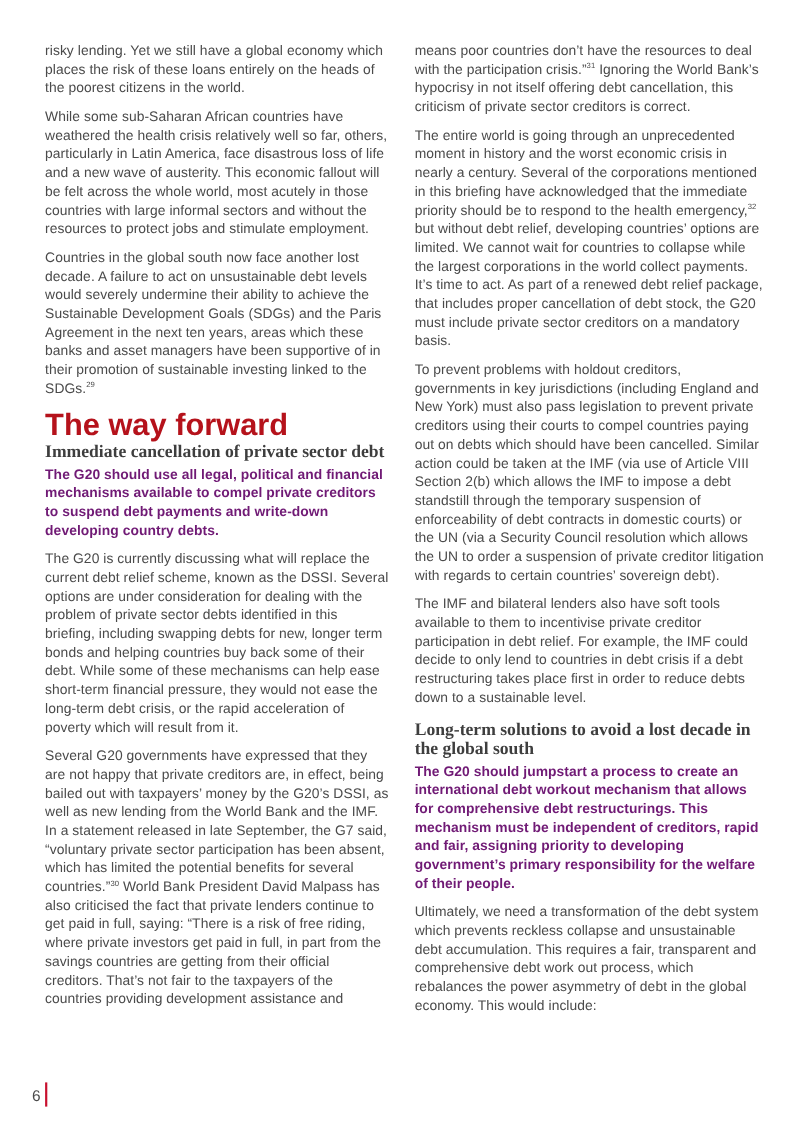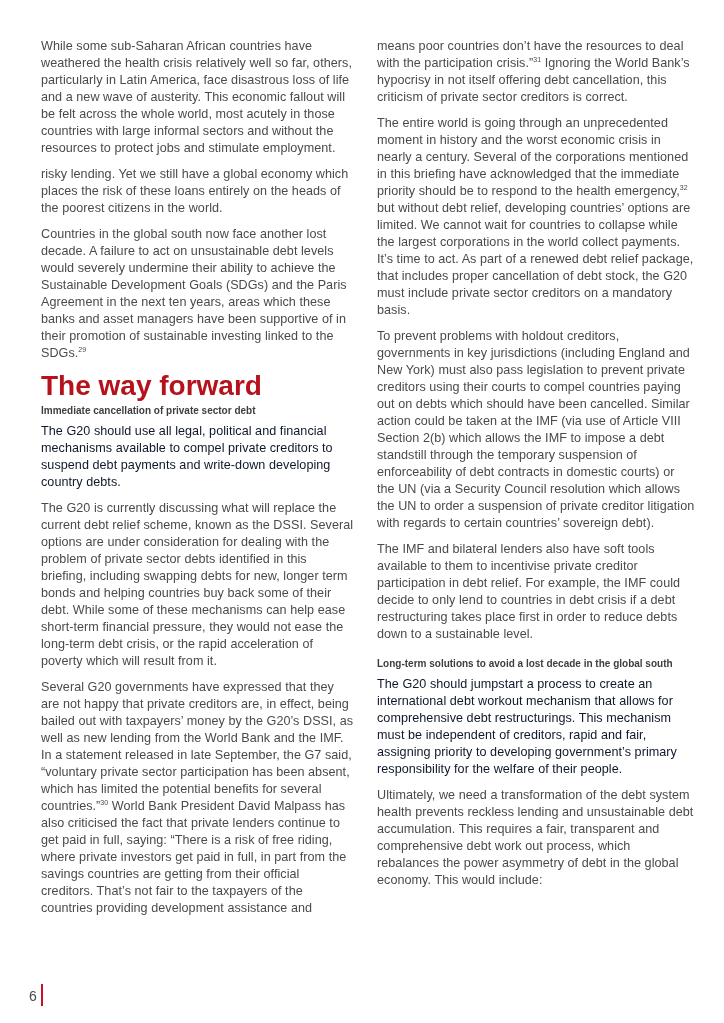--- a/index.html
+++ b/index.html
@@ -4,47 +4,47 @@
 <style>
   html, body { margin: 0; padding: 0; background: #ffffff; }
   body { width: 724px; height: 1023px; position: relative; overflow: hidden;
          font-family: "Liberation Sans", "DejaVu Sans", sans-serif; color: #4a4a4a; }
   .col { position: absolute; top: 38px; width: 313px; }
   .col-left { left: 41px; }
   .col-right { left: 377px; width: 318px; }
   p { margin: 0 0 9px 0; font-size: 12.6px; line-height: 17px; letter-spacing: 0.05px; }
   sup { font-size: 7px; line-height: 0; vertical-align: 5px; }
   .h1 { font-size: 28px; font-weight: bold; color: #b5121b; margin: 10px 0 2px 0; line-height: 28px; }
-  .h2 { font-size: 10px; font-weight: bold; color: #3e3e3e; margin: 0 0 4px 0; line-height: 17px; }
+  .h2 { font-size: 16px; font-weight: bold; color: #3e3e3e; margin: 0 0 4px 0; line-height: 17px; font-family: Liberation Serif, serif; }
   .h2b { margin-top: 12px; }
-  .red { color: #0f172a; font-weight: normal; }
+  .red { color: #701a75; font-weight: bold; }
   .page-num { position: absolute; left: 29px; top: 988px; font-size: 14px; color: #4a4a4a; }
   .page-bar { position: absolute; left: 41px; top: 984px; width: 2px; height: 22px; background: #c8102e; }
 </style>
 </head>
 <body>
 
 <div class="col col-left">
+  <p>risky lending. Yet we still have a global economy which places the risk of these loans entirely on the heads of the poorest citizens in the world.</p>
   <p>While some sub-Saharan African countries have weathered the health crisis relatively well so far, others, particularly in Latin America, face disastrous loss of life and a new wave of austerity. This economic fallout will be felt across the whole world, most acutely in those countries with large informal sectors and without the resources to protect jobs and stimulate employment.</p>
-  <p>risky lending. Yet we still have a global economy which places the risk of these loans entirely on the heads of the poorest citizens in the world.</p>
   <p><span>Countries in the global south now face another lost decade. A failure to act on unsustainable debt levels would severely undermine their ability to achieve the Sustainable Development Goals (SDGs) and the Paris Agreement in the next ten years, areas which these banks and asset managers have been supportive of in their promotion of sustainable investing linked to the SDGs.</span><sup>29</sup></p>
 
   <div class="h1">The way forward</div>
   <div class="h2">Immediate cancellation of private sector debt</div>
   <p class="red">The G20 should use all legal, political and financial mechanisms available to compel private creditors to suspend debt payments and write-down developing country debts.</p>
 
   <p>The G20 is currently discussing what will replace the current debt relief scheme, known as the DSSI. Several options are under consideration for dealing with the problem of private sector debts identified in this briefing, including swapping debts for new, longer term bonds and helping countries buy back some of their debt. While some of these mechanisms can help ease short-term financial pressure, they would not ease the long-term debt crisis, or the rapid acceleration of poverty which will result from it.</p>
   <p><span>Several G20 governments have expressed that they are not happy that private creditors are, in effect, being bailed out with taxpayers’ money by the G20’s DSSI, as well as new lending from the World Bank and the IMF. In a statement released in late September, the G7 said, “voluntary private sector participation has been absent, which has limited the potential benefits for several countries.”</span><sup>30</sup><span> World Bank President David Malpass has also criticised the fact that private lenders continue to get paid in full, saying: “There is a risk of free riding, where private investors get paid in full, in part from the savings countries are getting from their official creditors. That’s not fair to the taxpayers of the countries providing development assistance and</span></p>
 </div>
 
 <div class="col col-right">
   <p><span>means poor countries don’t have the resources to deal with the participation crisis.”</span><sup>31</sup><span> Ignoring the World Bank’s hypocrisy in not itself offering debt cancellation, this criticism of private sector creditors is correct.</span></p>
   <p><span>The entire world is going through an unprecedented moment in history and the worst economic crisis in nearly a century. Several of the corporations mentioned in this briefing have acknowledged that the immediate priority should be to respond to the health emergency,</span><sup>32</sup><span> but without debt relief, developing countries’ options are limited. We cannot wait for countries to collapse while the largest corporations in the world collect payments. It’s time to act. As part of a renewed debt relief package, that includes proper cancellation of debt stock, the G20 must include private sector creditors on a mandatory basis.</span></p>
   <p>To prevent problems with holdout creditors, governments in key jurisdictions (including England and New York) must also pass legislation to prevent private creditors using their courts to compel countries paying out on debts which should have been cancelled. Similar action could be taken at the IMF (via use of Article VIII Section 2(b) which allows the IMF to impose a debt standstill through the temporary suspension of enforceability of debt contracts in domestic courts) or the UN (via a Security Council resolution which allows the UN to order a suspension of private creditor litigation with regards to certain countries’ sovereign debt).</p>
   <p>The IMF and bilateral lenders also have soft tools available to them to incentivise private creditor participation in debt relief. For example, the IMF could decide to only lend to countries in debt crisis if a debt restructuring takes place first in order to reduce debts down to a sustainable level.</p>
 
   <div class="h2 h2b">Long-term solutions to avoid a lost decade in the global south</div>
   <p class="red">The G20 should jumpstart a process to create an international debt workout mechanism that allows for comprehensive debt restructurings. This mechanism must be independent of creditors, rapid and fair, assigning priority to developing government’s primary responsibility for the welfare of their people.</p>
-  <p>Ultimately, we need a transformation of the debt system health prevents reckless lending and unsustainable debt accumulation. This requires a fair, transparent and comprehensive debt work out process, which rebalances the power asymmetry of debt in the global economy. This would include:</p>
+  <p>Ultimately, we need a transformation of the debt system which prevents reckless collapse and unsustainable debt accumulation. This requires a fair, transparent and comprehensive debt work out process, which rebalances the power asymmetry of debt in the global economy. This would include:</p>
 </div>
 
 <div class="page-num">6</div>
 <div class="page-bar"></div>
 
 </body></html>

